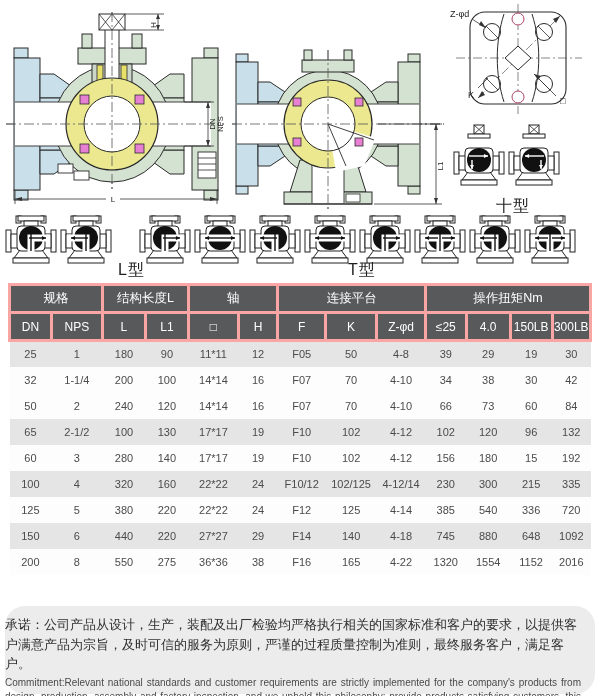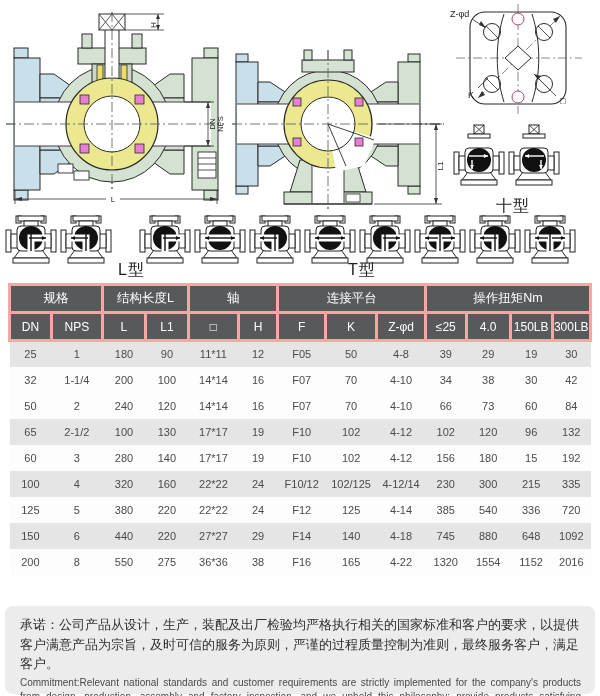--- a/index.html
+++ b/index.html
@@ -22,21 +22,21 @@
   table.spec thead tr:first-child th { font-size:12.5px; }
   table.spec td {
     font-size:11px; color:#4b4b4b; text-align:center; height:26px; padding:0;
   }
   table.spec tbody tr.stripe { background:#e5e5e5; }
   table.spec tbody tr { background:#fdfdfd; }
 
   
   .commitment {
     position:absolute; left:5px; top:606px; width:590px; height:88px;
-    background:#ececec; border-radius:8px; padding:9px 14px 8px 15px;
+    background:#ececec; border-radius:20px; padding:9px 14px 8px 0;
   }
   .commitment .cn { font-size:13px; line-height:1.5; color:#2f2f2f; }
   .commitment .en { font-size:10px; line-height:1.45; color:#4a4a4a; text-align:justify; margin-top:2px; }
 
   svg text { font-family:"Liberation Sans","DejaVu Sans",sans-serif; }
 </style>
 </head>
 <body>
 
 <div class="page">

